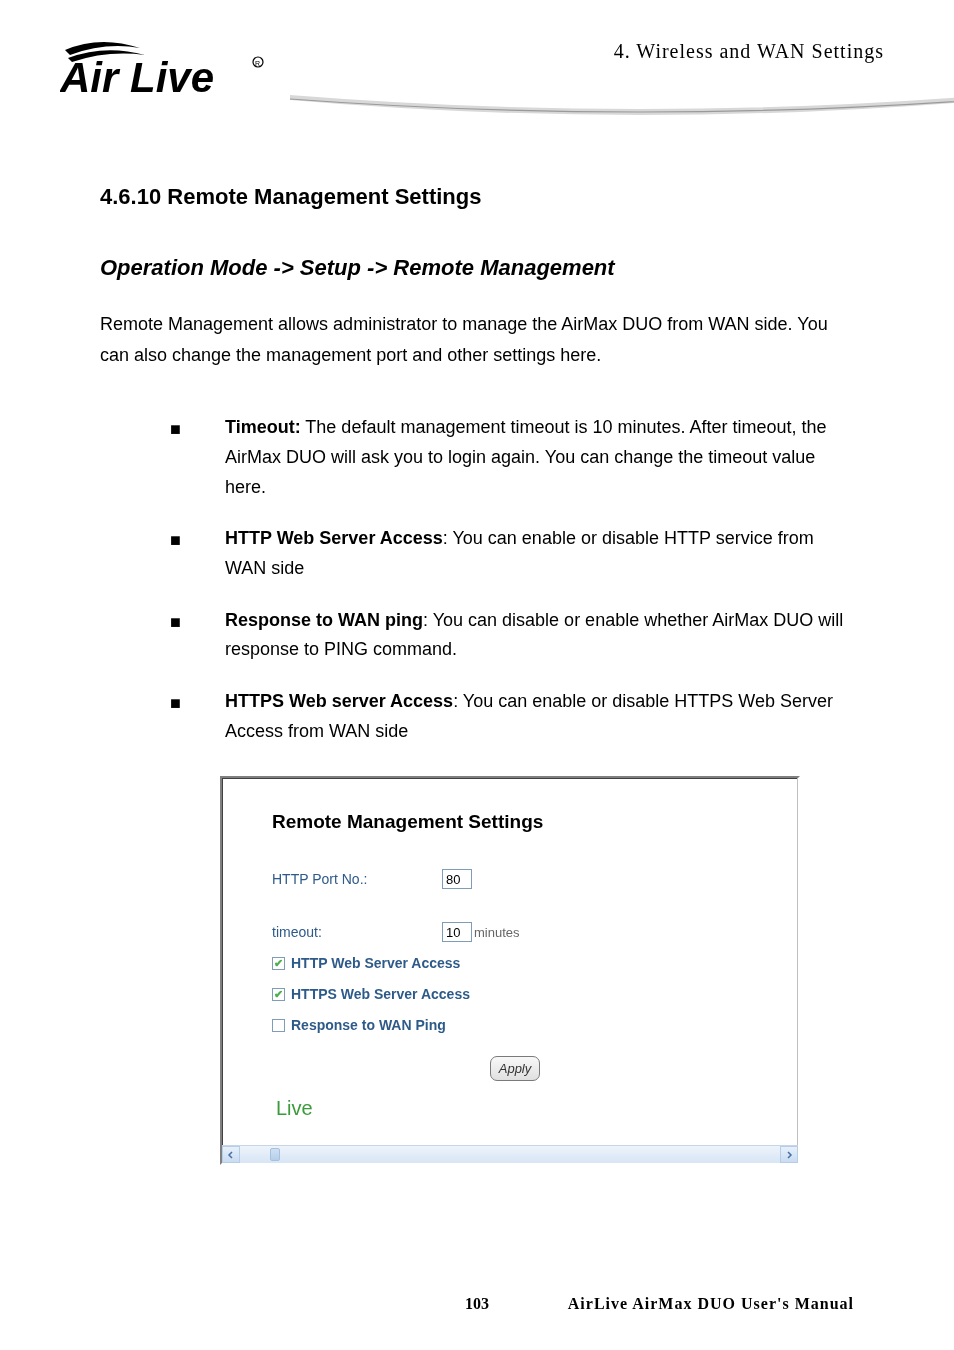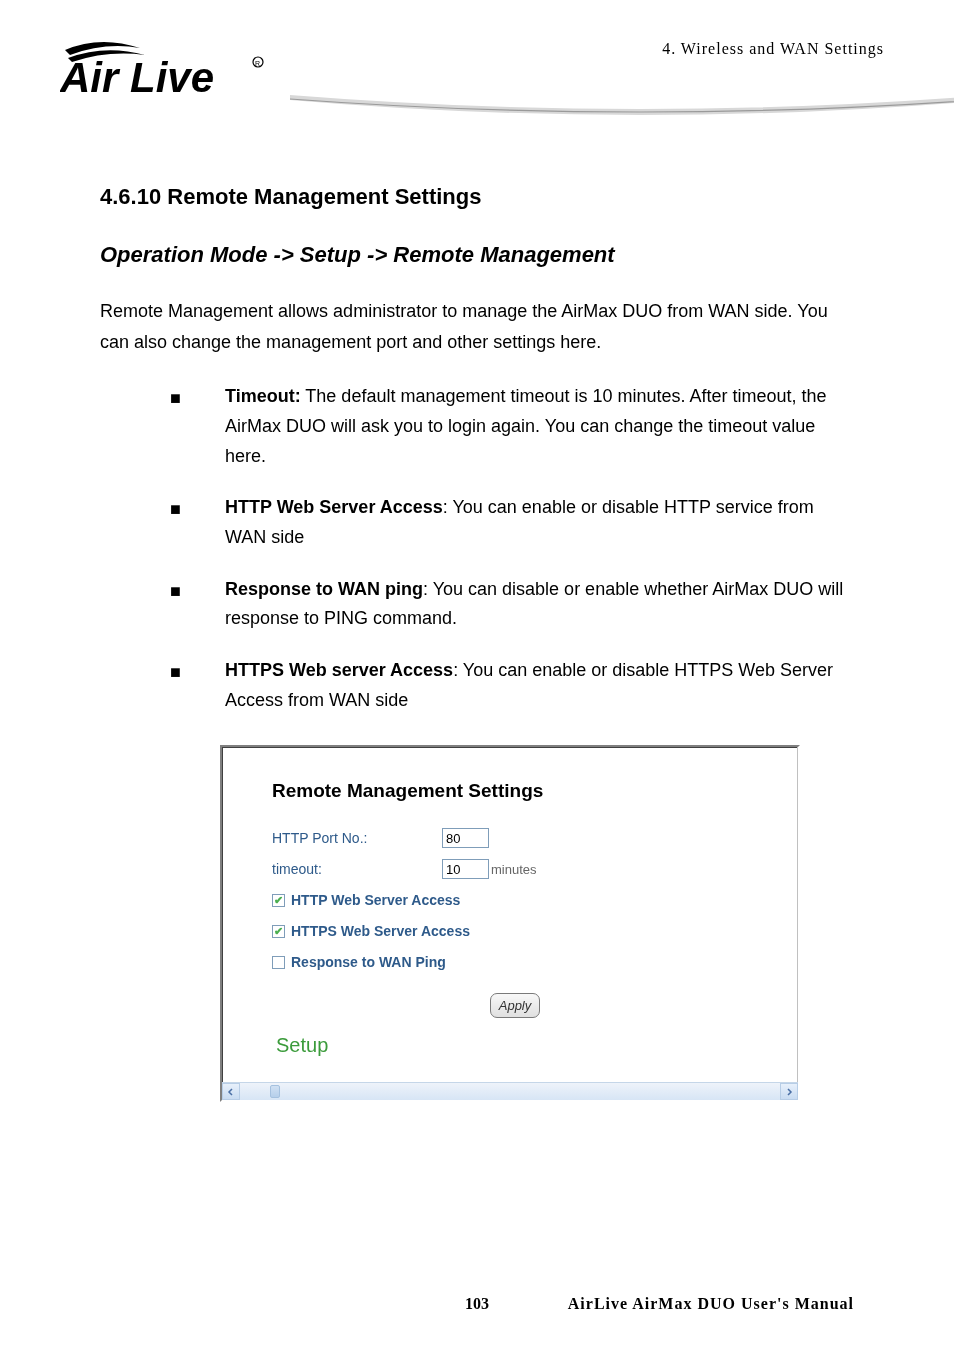--- a/index.html
+++ b/index.html
@@ -19,49 +19,49 @@
     .logo {
       position: absolute;
       left: 60px;
       top: 30px;
     }
     .logo svg { width: 220px; height: 75px; }
     .section-label {
       position: absolute;
       right: 70px;
       top: 40px;
-      font-size: 16px;
+      font-size: 20px;
       font-family: "Times New Roman", serif;
       letter-spacing: 1px;
     }
     .header-divider {
       position: absolute;
       top: 95px;
       left: 290px;
       right: 0;
       height: 30px;
     }
     .content {
       padding: 60px 100px 0 100px;
       font-size: 18px;
       line-height: 1.5;
     }
     h2 {
       font-size: 22px;
       font-weight: bold;
-      margin-bottom: 25px;
+      margin-bottom: 38px;
     }
     .breadcrumb {
       font-style: italic;
       font-weight: bold;
       font-size: 22px;
       margin-bottom: 25px;
     }
     .intro {
-      margin-bottom: 25px;
+      margin-bottom: 43px;
       line-height: 1.7;
     }
     ul.bullets {
       list-style: none;
       padding-left: 70px;
     }
     ul.bullets li {
       position: relative;
       margin-bottom: 22px;
       padding-left: 55px;
@@ -92,26 +92,27 @@
       font-size: 19px;
       font-weight: bold;
       margin-bottom: 22px;
     }
     .form-row {
       display: flex;
       align-items: center;
       margin-bottom: 10px;
       font-size: 14px;
       color: #2e5a8a;
+      margin-top: 32px;
     }
     .form-label {
       width: 170px;
     }
     .text-input {
-      width: 47px;
+      width: 30px;
       height: 20px;
       border: 1px solid #7f9db9;
       font-size: 13px;
       padding: 1px 3px;
       background: #fff;
       color: #000;
     }
     .unit {
       color: #666;
       font-size: 13px;
@@ -275,21 +276,21 @@
 
       <div class="checkbox-row">
         <span class="checkbox"></span>
         <span>Response to WAN Ping</span>
       </div>
 
       <div class="apply-row">
         <span class="apply-btn">Apply</span>
       </div>
 
-      <span class="help-link">Setup</span>
+      <span class="help-link">Live</span>
     </div>
 
     <div class="scrollbar">
       <div class="scroll-btn">
         <svg width="8" height="8" viewBox="0 0 8 8">
             <path d="M5 1 L2 4 L5 7" stroke="#4a6fa5" stroke-width="1.5" fill="none"></path>
           </svg>
       </div>
       <div class="scroll-track">
         <div class="scroll-thumb"></div>

